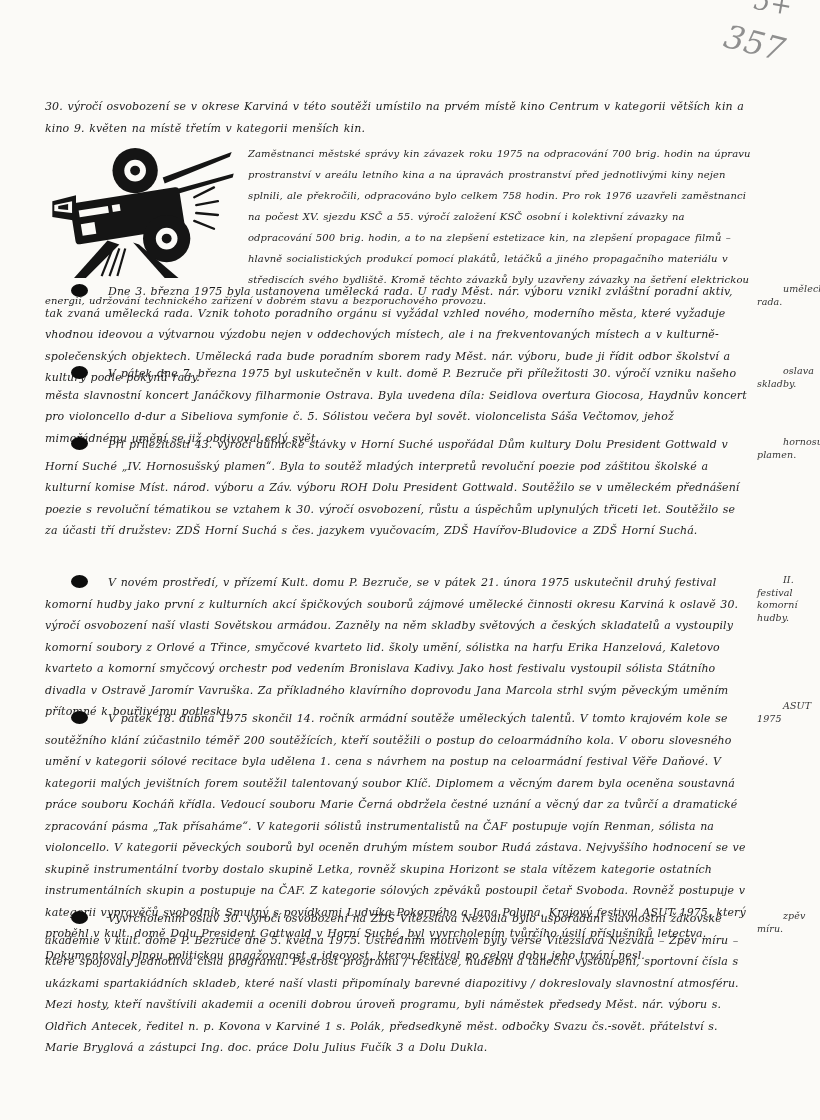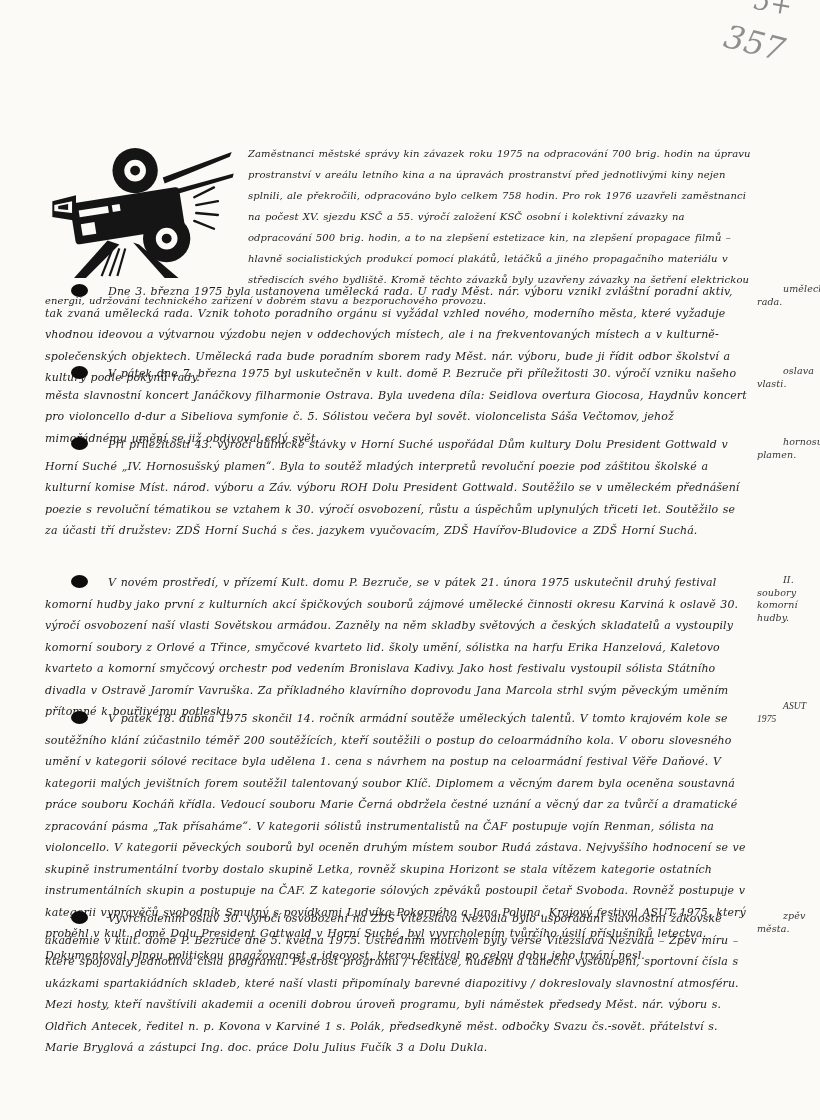--- a/index.html
+++ b/index.html
@@ -18,38 +18,39 @@
     display: inline-block; width: 17px; height: 13px;
     background: #0d0d0d; border-radius: 50%;
     margin-right: 20px; vertical-align: -2px;
   }
   .camera-block .ptext { font-size: 10px; line-height: 19px; }
   .camera { float: left; margin: 2px 12px 2px 6px; }
   .margin-note {
     position: absolute; left: 712px; top: 2px; width: 62px;
     font-size: 9.5px; line-height: 12.5px; color: #333333;
   }
-  .note-low { top: -8px; font-family: Liberation Serif, serif; }
+  .note-low { top: -8px; }
   .page-number {
     position: absolute; left: 724px; top: 24px;
     font-size: 32px; color: #8f8f8f; transform: rotate(14deg);
   }
   .corner-mark {
     position: absolute; left: 754px; top: -12px;
     font-size: 26px; color: #8a8a8a; transform: rotate(10deg);
   }
 </style>
 </head>
 <body>
 
 <div class="page">
 
   <div class="corner-mark">5+</div>
   <div class="page-number">357</div>
 
+  <div class="block ptext" style="top:96px">30. výročí osvobození se v okrese Karviná v této soutěži umístilo na prvém místě kino Centrum v kategorii větších kin a kino 9. květen na místě třetím v kategorii menších kin.</div>
 
   <div class="block camera-block" style="top:142px">
     <svg class="camera" viewBox="0 0 185 138" width="185" height="136" aria-hidden="true">
       <g fill="#151515">
         <path d="M112 34 L182 8 L180 13 L114 40 Z"></path>
         <path d="M118 48 L184 30 L183 34 L119 53 Z"></path>
         <circle cx="84" cy="27" r="23"></circle>
         <circle cx="84" cy="27" r="11" fill="#fbfaf7"></circle>
         <circle cx="84" cy="27" r="5"></circle>
         <g transform="rotate(-9 75 72)">
@@ -82,36 +83,36 @@
     <span class="ptext">Zaměstnanci městské správy kin závazek roku 1975 na odpracování 700 brig. hodin na úpravu prostranství v areálu letního kina a na úpravách prostranství před jednotlivými kiny nejen splnili, ale překročili, odpracováno bylo celkem 758 hodin. Pro rok 1976 uzavřeli zaměstnanci na počest XV. sjezdu KSČ a 55. výročí založení KSČ osobní i kolektivní závazky na odpracování 500 brig. hodin, a to na zlepšení estetizace kin, na zlepšení propagace filmů – hlavně socialistických produkcí pomocí plakátů, letáčků a jiného propagačního materiálu v střediscích svého bydliště. Kromě těchto závazků byly uzavřeny závazky na šetření elektrickou energií, udržování technického zařízení v dobrém stavu a bezporuchového provozu.</span>
   </div>
 
   <div class="block ptext para" style="top:281px">
     <span class="bullet"></span><span>Dne 3. března 1975 byla ustanovena umělecká rada. U rady Měst. nár. výboru vznikl zvláštní poradní aktiv, tak zvaná umělecká rada. Vznik tohoto poradního orgánu si vyžádal vzhled nového, moderního města, které vyžaduje vhodnou ideovou a výtvarnou výzdobu nejen v oddechových místech, ale i na frekventovaných místech a v kulturně-společenských objektech. Umělecká rada bude poradním sborem rady Měst. nár. výboru, bude ji řídit odbor školství a kultury podle pokynů rady.</span>
     <div class="margin-note">umělecká rada.</div>
   </div>
 
   <div class="block ptext para" style="top:363px">
     <span class="bullet"></span><span>V pátek dne 7. března 1975 byl uskutečněn v kult. domě P. Bezruče při příležitosti 30. výročí vzniku našeho města slavnostní koncert Janáčkovy filharmonie Ostrava. Byla uvedena díla: Seidlova overtura Giocosa, Haydnův koncert pro violoncello d-dur a Sibeliova symfonie č. 5. Sólistou večera byl sovět. violoncelista Sáša Večtomov, jehož mimořádnému umění se již obdivoval celý svět.</span>
-    <div class="margin-note">oslava vlasti.</div>
+    <div class="margin-note">oslava skladby.</div>
   </div>
 
   <div class="block ptext para" style="top:434px">
     <span class="bullet"></span><span>Při příležitosti 43. výročí důlnické stávky v Horní Suché uspořádal Dům kultury Dolu President Gottwald v Horní Suché „IV. Hornosušský plamen“. Byla to soutěž mladých interpretů revoluční poezie pod záštitou školské a kulturní komise Míst. národ. výboru a Záv. výboru ROH Dolu President Gottwald. Soutěžilo se v uměleckém přednášení poezie s revoluční tématikou se vztahem k 30. výročí osvobození, růstu a úspěchům uplynulých třiceti let. Soutěžilo se za účasti tří družstev: ZDŠ Horní Suchá s čes. jazykem vyučovacím, ZDŠ Havířov-Bludovice a ZDŠ Horní Suchá.</span>
     <div class="margin-note">hornosušský plamen.</div>
   </div>
 
   <div class="block ptext para" style="top:572px">
     <span class="bullet"></span><span>V novém prostředí, v přízemí Kult. domu P. Bezruče, se v pátek 21. února 1975 uskutečnil druhý festival komorní hudby jako první z kulturních akcí špičkových souborů zájmové umělecké činnosti okresu Karviná k oslavě 30. výročí osvobození naší vlasti Sovětskou armádou. Zazněly na něm skladby světových a českých skladatelů a vystoupily komorní soubory z Orlové a Třince, smyčcové kvarteto lid. školy umění, sólistka na harfu Erika Hanzelová, Kaletovo kvarteto a komorní smyčcový orchestr pod vedením Bronislava Kadivy. Jako host festivalu vystoupil sólista Státního divadla v Ostravě Jaromír Vavruška. Za příkladného klavírního doprovodu Jana Marcola strhl svým pěveckým uměním přítomné k bouřlivému potlesku.</span>
-    <div class="margin-note">II. soubory komorní hudby.</div>
+    <div class="margin-note">II. festival komorní hudby.</div>
   </div>
 
   <div class="block ptext para" style="top:708px">
     <span class="bullet"></span><span>V pátek 18. dubna 1975 skončil 14. ročník armádní soutěže uměleckých talentů. V tomto krajovém kole se soutěžního klání zúčastnilo téměř 200 soutěžících, kteří soutěžili o postup do celoarmádního kola. V oboru slovesného umění v kategorii sólové recitace byla udělena 1. cena s návrhem na postup na celoarmádní festival Věře Daňové. V kategorii malých jevištních forem soutěžil talentovaný soubor Klíč. Diplomem a věcným darem byla oceněna soustavná práce souboru Kocháň křídla. Vedoucí souboru Marie Černá obdržela čestné uznání a věcný dar za tvůrčí a dramatické zpracování pásma „Tak přísaháme“. V kategorii sólistů instrumentalistů na ČAF postupuje vojín Renman, sólista na violoncello. V kategorii pěveckých souborů byl oceněn druhým místem soubor Rudá zástava. Nejvyššího hodnocení se ve skupině instrumentální tvorby dostalo skupině Letka, rovněž skupina Horizont se stala vítězem kategorie ostatních instrumentálních skupin a postupuje na ČAF. Z kategorie sólových zpěváků postoupil četař Svoboda. Rovněž postupuje v kategorii vypravěčů svobodník Smutný s povídkami Ludvíka Pokorného a Jana Poluna. Krajový festival ASUT 1975, který proběhl v kult. domě Dolu President Gottwald v Horní Suché, byl vyvrcholením tvůrčího úsilí příslušníků letectva. Dokumentoval plnou politickou angažovanost a ideovost, kterou festival po celou dobu jeho trvání nesl.</span>
     <div class="margin-note note-low">ASUT 1975</div>
   </div>
 
   <div class="block ptext para" style="top:908px">
     <span class="bullet"></span><span>Vyvrcholením oslav 30. výročí osvobození na ZDŠ Vítězslava Nezvala bylo uspořádání slavnostní žákovské akademie v kult. domě P. Bezruče dne 5. května 1975. Ústředním motivem byly verše Vítězslava Nezvala – Zpěv míru – které spojovaly jednotlivá čísla programu. Pestrost programu / recitace, hudební a taneční vystoupení, sportovní čísla s ukázkami spartakiádních skladeb, které naší vlasti připomínaly barevné diapozitivy / dokreslovaly slavnostní atmosféru. Mezi hosty, kteří navštívili akademii a ocenili dobrou úroveň programu, byli náměstek předsedy Měst. nár. výboru s. Oldřich Antecek, ředitel n. p. Kovona v Karviné 1 s. Polák, předsedkyně měst. odbočky Svazu čs.-sovět. přátelství s. Marie Bryglová a zástupci Ing. doc. práce Dolu Julius Fučík 3 a Dolu Dukla.</span>
-    <div class="margin-note">zpěv města.</div>
+    <div class="margin-note">zpěv míru.</div>
   </div>
 
 </div>
 
 </body></html>

